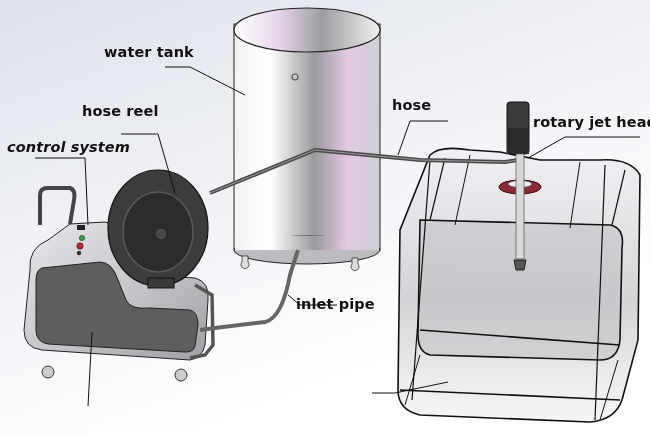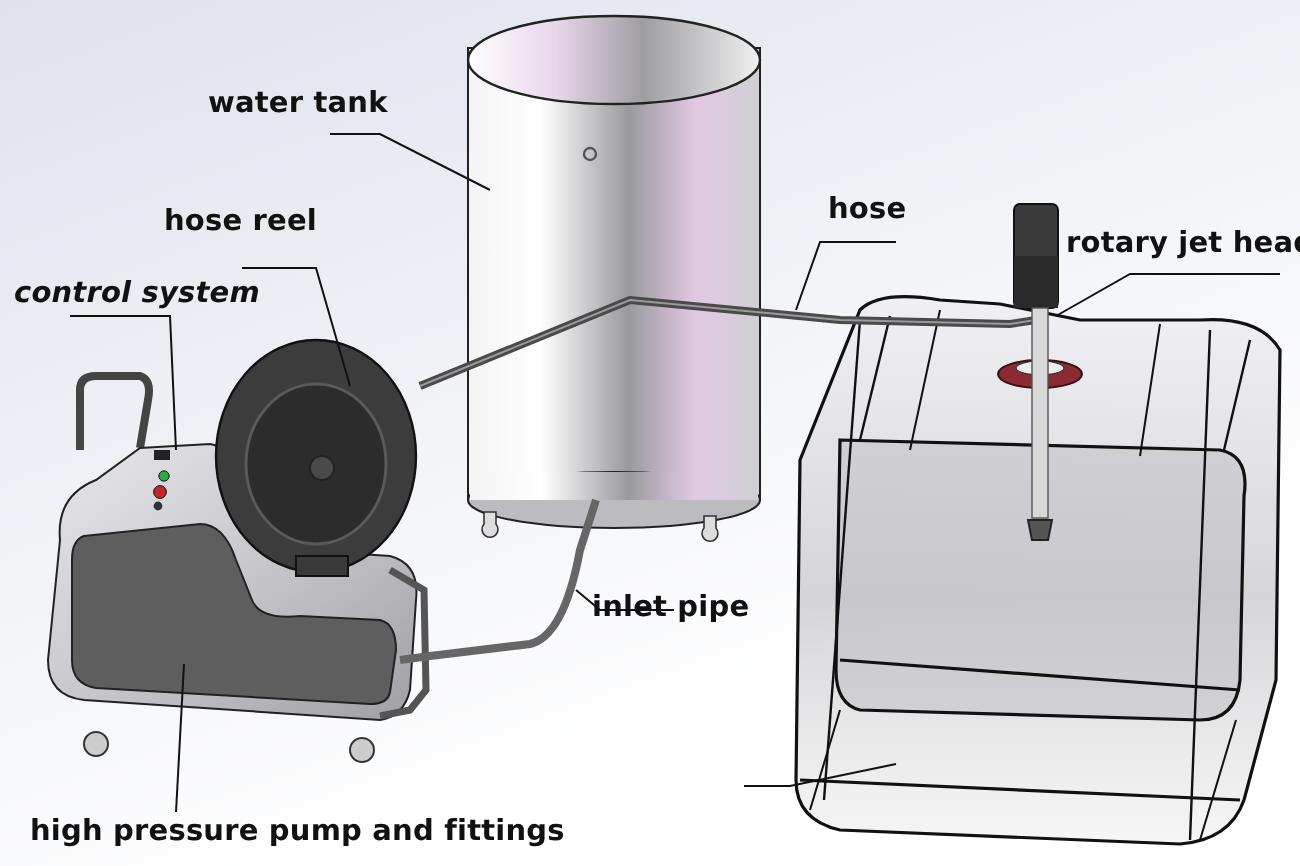--- a/index.html
+++ b/index.html
@@ -120,17 +120,16 @@
     <path d="M640 137 L565 137 L528 158"></path>
     <path d="M337 305 L300 305 L288 295"></path>
     <path d="M372 393 L395 393 L448 382"></path>
     <path d="M88 406 L92 332"></path>
   </g>
 </svg>
 
   <div class="lbl" style="left:104px; top:44px;">water tank</div>
   <div class="lbl" style="left:82px; top:103px;">hose reel</div>
   <div class="lbl" style="left:7px; top:139px;font-style:italic;">control system</div>
-  <div class="lbl" style="left:414px; top:97px;">hose</div>
+  <div class="lbl" style="left:392px; top:97px;">hose</div>
   <div class="lbl" style="left:533px; top:114px;">rotary jet head</div>
   <div class="lbl" style="left:296px; top:296px;">inlet pipe</div>
-  <div class="lbl" style="left:15px; top:408px;">high pressure pump and fittings</div>
 </div>
 
 </body></html>

